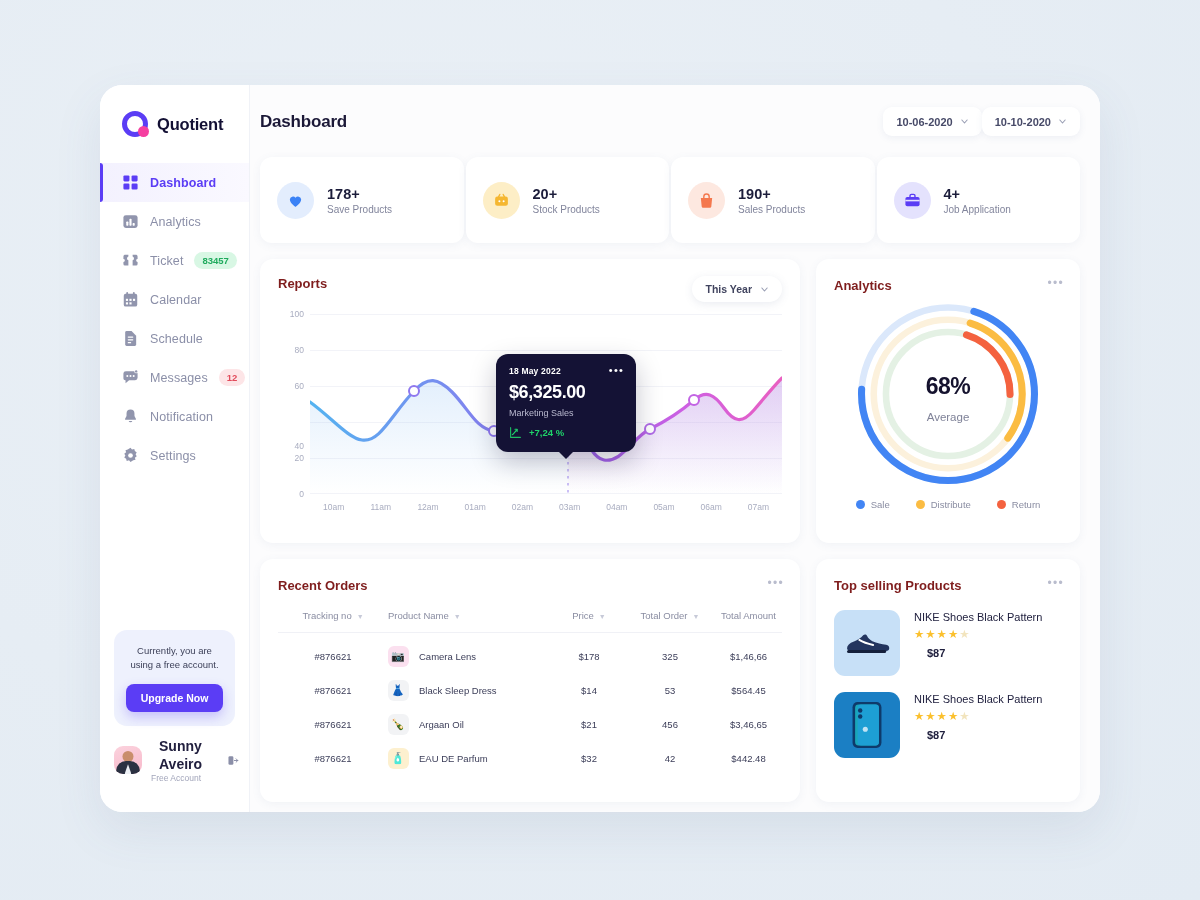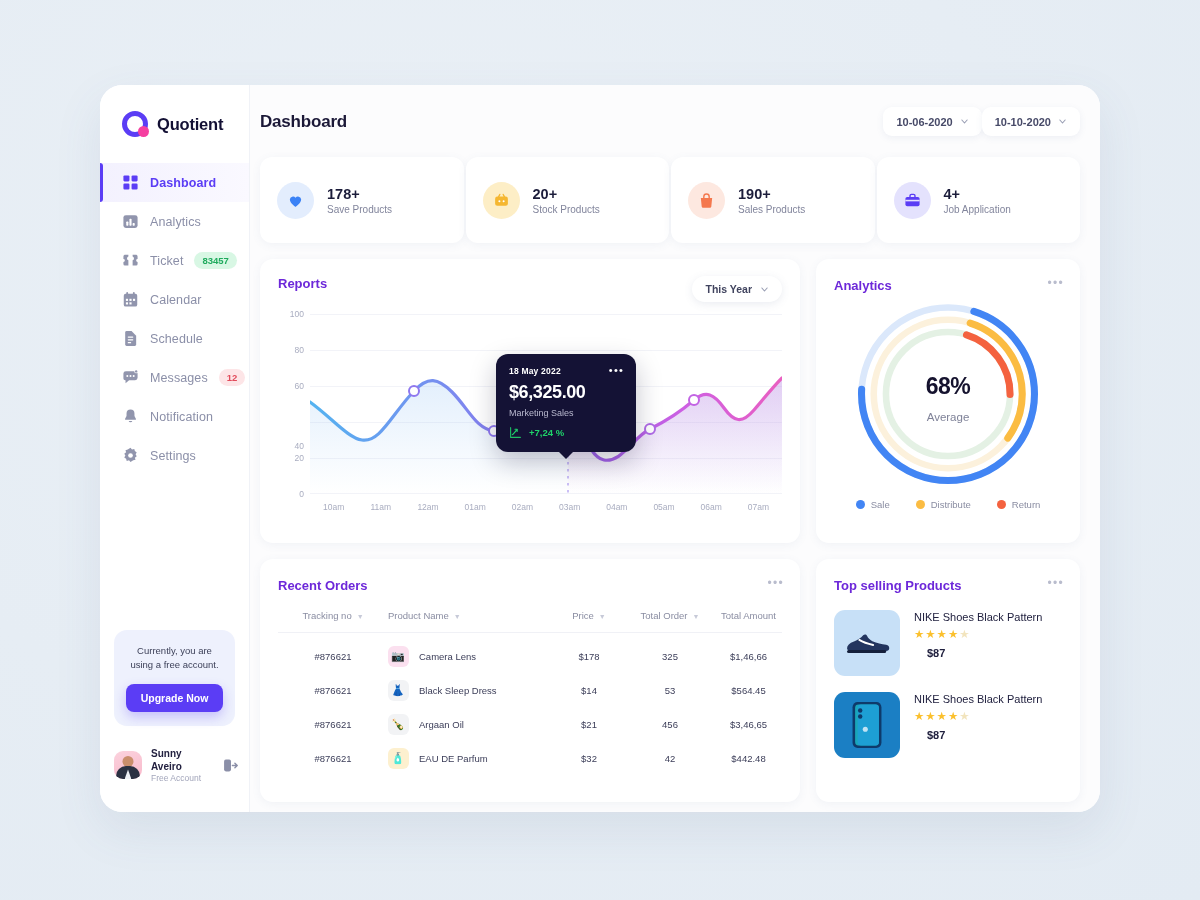--- a/index.html
+++ b/index.html
@@ -92,21 +92,21 @@
   }
   .avatar {
     width: 28px; height: 28px; flex: 0 0 28px; border-radius: 9px;
     background: linear-gradient(160deg,#fbd2dd,#f8b9cb);
     position: relative; overflow: hidden;
   }
   .avatar .head { position:absolute; left:50%; top:5px; transform:translateX(-50%); width:11px; height:11px; border-radius:50%; background:#c98e6c; }
   .avatar .body { position:absolute; left:50%; bottom:0; transform:translateX(-50%); width:24px; height:13px; border-radius:10px 10px 0 0; background:#2b3142; }
   .avatar .shirt { position:absolute; left:50%; bottom:0; transform:translateX(-50%); width:7px; height:10px; background:#eef1f6; clip-path: polygon(50% 0,100% 100%,0 100%); }
   .user-info { line-height: 1.3; }
-  .user-name { font-size: 10px; font-weight: 700; color: #22203f; }
+  .user-name { font-size: 14px; font-weight: 700; color: #22203f; margin-left: 8px; }
   .user-sub { font-size: 8.5px; color: #a3a6bb; }
   .logout { margin-left: auto; width: 17px; height: 17px; color: #8b8fa8; cursor: pointer; }
 
   
   .main { flex: 1; padding: 22px 20px 0 10px; position: relative; background: #fcfcfd; }
   .topbar { display: flex; align-items: center; margin-bottom: 21px; }
   .page-title { font-size: 17px; font-weight: 700; color: #1b1837; letter-spacing: -.2px; }
   .date-pickers { margin-left: auto; display: flex; }
   .date-pick {
     background: #fff; border-radius: 9px; height: 29px;
@@ -126,21 +126,21 @@
   }
   .stat-ico { width: 37px; height: 37px; flex: 0 0 37px; border-radius: 50%;
     display: flex; align-items: center; justify-content: center; }
   .stat-ico svg { width: 17px; height: 17px; }
   .stat-val { font-size: 14.5px; font-weight: 700; color: #1b1c3a; line-height: 1.35; }
   .stat-lbl { font-size: 10px; color: #82859c; }
 
   
   .row { display: flex; gap: 16px; margin-bottom: 16px; }
   .panel { background: #fff; border-radius: 13px; box-shadow: 0 2px 10px rgba(90,110,150,.07); position: relative; }
-  .panel-title { font-size: 13px; font-weight: 700; color: #6d28d9; }
+  .panel-title { font-size: 13px; font-weight: 700; color: #7f1d1d; }
   .dots { position: absolute; right: 16px; top: 18px; color: #b9bccd; letter-spacing: 1.3px; font-size: 12px; cursor: pointer; line-height: 1; }
 
   .reports { flex: 0 0 540px; height: 284px; padding: 17px 18px 0 18px; }
   .reports-head { display: flex; align-items: flex-start; }
   .this-year {
     margin-left: auto; height: 26px; border-radius: 14px;
     background: #fff; box-shadow: 0 2px 8px rgba(90,110,150,.13);
     display: flex; align-items: center; gap: 8px; padding: 0 13px;
     font-size: 10.5px; color: #41445f; font-weight: 600; cursor: pointer;
   }

